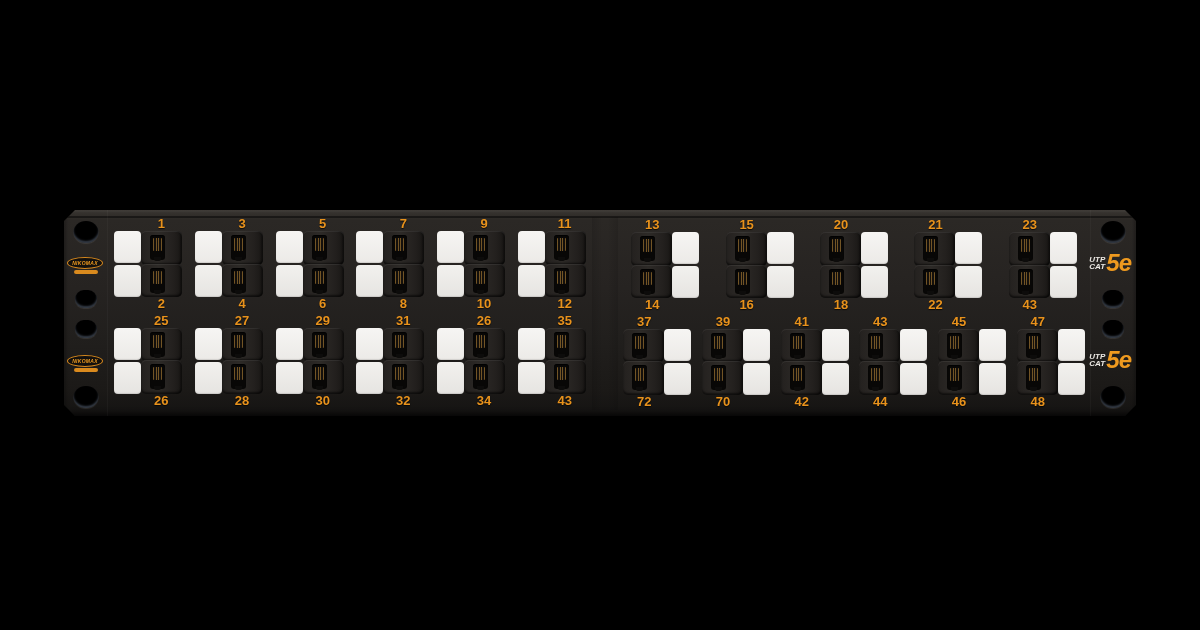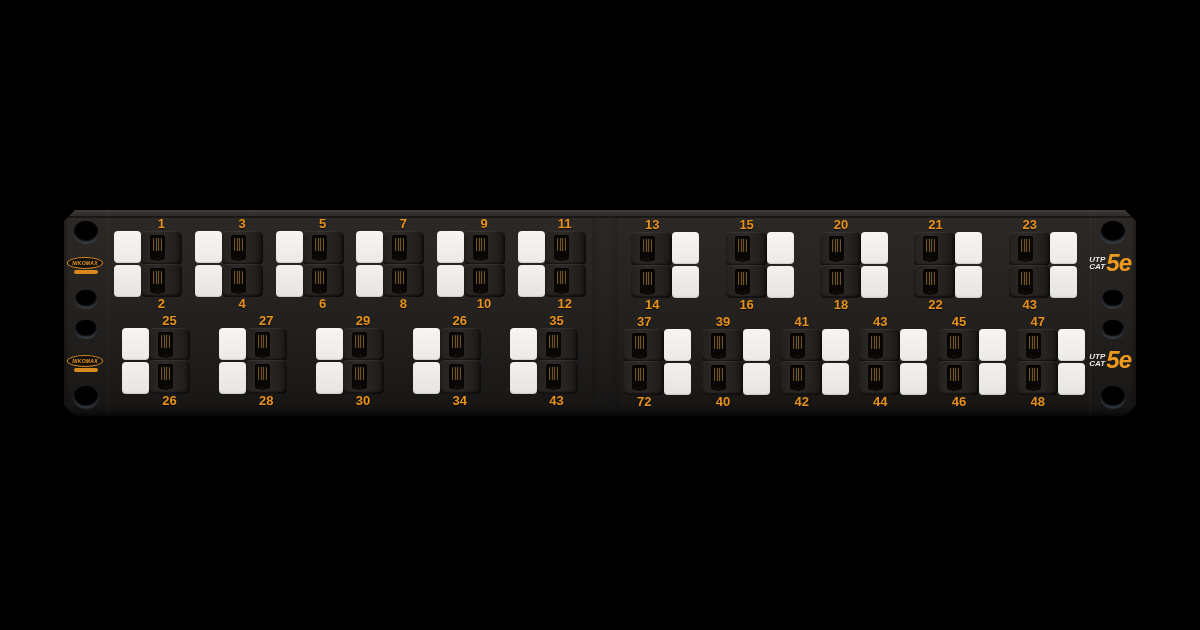--- a/index.html
+++ b/index.html
@@ -459,20 +459,42 @@
         <div class="jack">
           <div class="socket">
             <div class="pins"></div>
           </div>
         </div>
       </div>
     </div>
     <div class="num bottom">30</div>
   </div>
           <div class="module">
+    <div class="num top">31</div>
+    <div class="mbody">
+      <div class="pad">
+        <div class="pad-half"></div>
+        <div class="pad-half"></div>
+      </div>
+      <div class="jackblock">
+        <div class="jack">
+          <div class="socket">
+            <div class="pins"></div>
+          </div>
+        </div>
+        <div class="jack">
+          <div class="socket">
+            <div class="pins"></div>
+          </div>
+        </div>
+      </div>
+    </div>
+    <div class="num bottom">32</div>
+  </div>
+          <div class="module">
     <div class="num top">26</div>
     <div class="mbody">
       <div class="pad">
         <div class="pad-half"></div>
         <div class="pad-half"></div>
       </div>
       <div class="jackblock">
         <div class="jack">
           <div class="socket">
             <div class="pins"></div>
@@ -547,21 +569,21 @@
             <div class="pins"></div>
           </div>
         </div>
         <div class="jack">
           <div class="socket">
             <div class="pins"></div>
           </div>
         </div>
       </div>
     </div>
-    <div class="num bottom">40</div>
+    <div class="num bottom">70</div>
   </div>
           <div class="module">
     <div class="num top">41</div>
     <div class="mbody">
       <div class="pad">
         <div class="pad-half"></div>
         <div class="pad-half"></div>
       </div>
       <div class="jackblock">
         <div class="jack">

